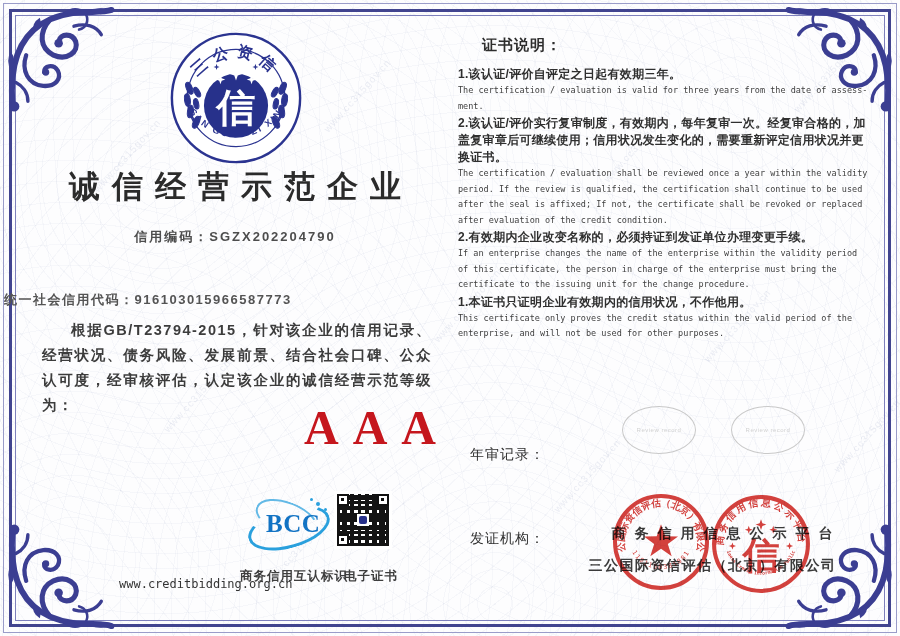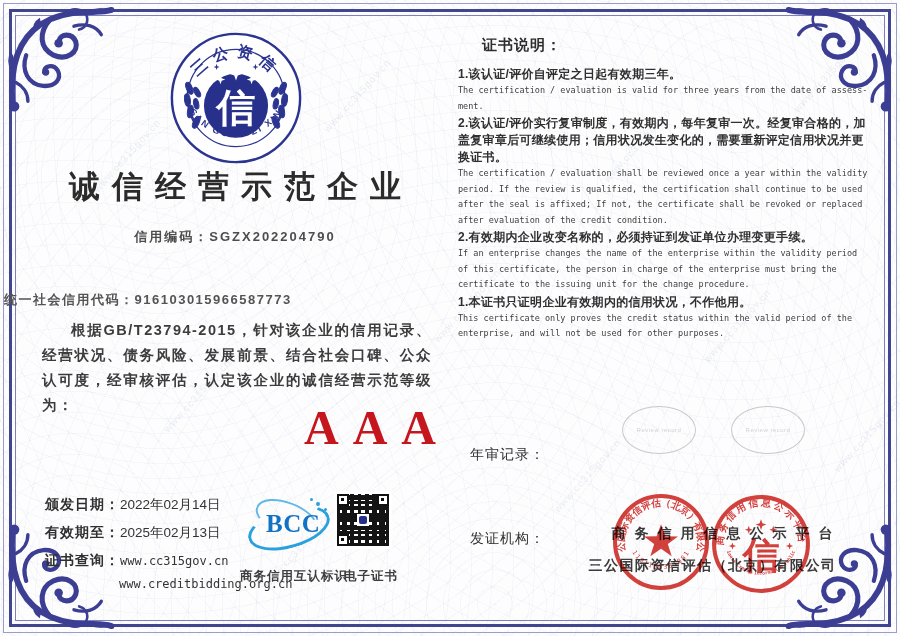--- a/index.html
+++ b/index.html
@@ -179,31 +179,20 @@
     </g>
     <text x="70" y="94" font-size="40" font-weight="bold" fill="#ffffff" text-anchor="middle" font-family="Liberation Serif, serif">信</text>
   </svg>
 
   <div class="title">诚信经营示范企业</div>
   <div class="credit-code">信用编码：SGZX202204790</div>
   <div class="uscc">统一社会信用代码：916103015966587773</div>
   <div class="paragraph">根据GB/T23794-2015，针对该企业的信用记录、经营状况、债务风险、发展前景、结合社会口碑、公众认可度，经审核评估，认定该企业的诚信经营示范等级为：</div>
   <div class="grade">AAA</div>
 
-  <div class="meta">
-    <div class="row">
-      <span class="lab">颁发日期：</span><span class="val">2022年02月14日</span>
-    </div>
-    <div class="row">
-      <span class="lab">有效期至：</span><span class="val">2025年02月13日</span>
-    </div>
-    <div class="row">
-      <span class="lab">证书查询：</span><span class="url">www.cc315gov.cn</span>
-    </div>
-  </div>
   <span class="url2">www.creditbidding.org.cn</span>
 
   <div class="bcc">
     <div class="bcc-arc2"></div>
     <div class="bcc-oval"></div>
     <div class="bcc-text">BCC</div>
     <div class="bcc-dot" style="left:66px;top:4px;width:4px;height:4px"></div>
     <div class="bcc-dot" style="left:74px;top:10px;width:3px;height:3px"></div>
     <div class="bcc-dot" style="left:60px;top:0;width:3px;height:3px"></div>
   </div>

